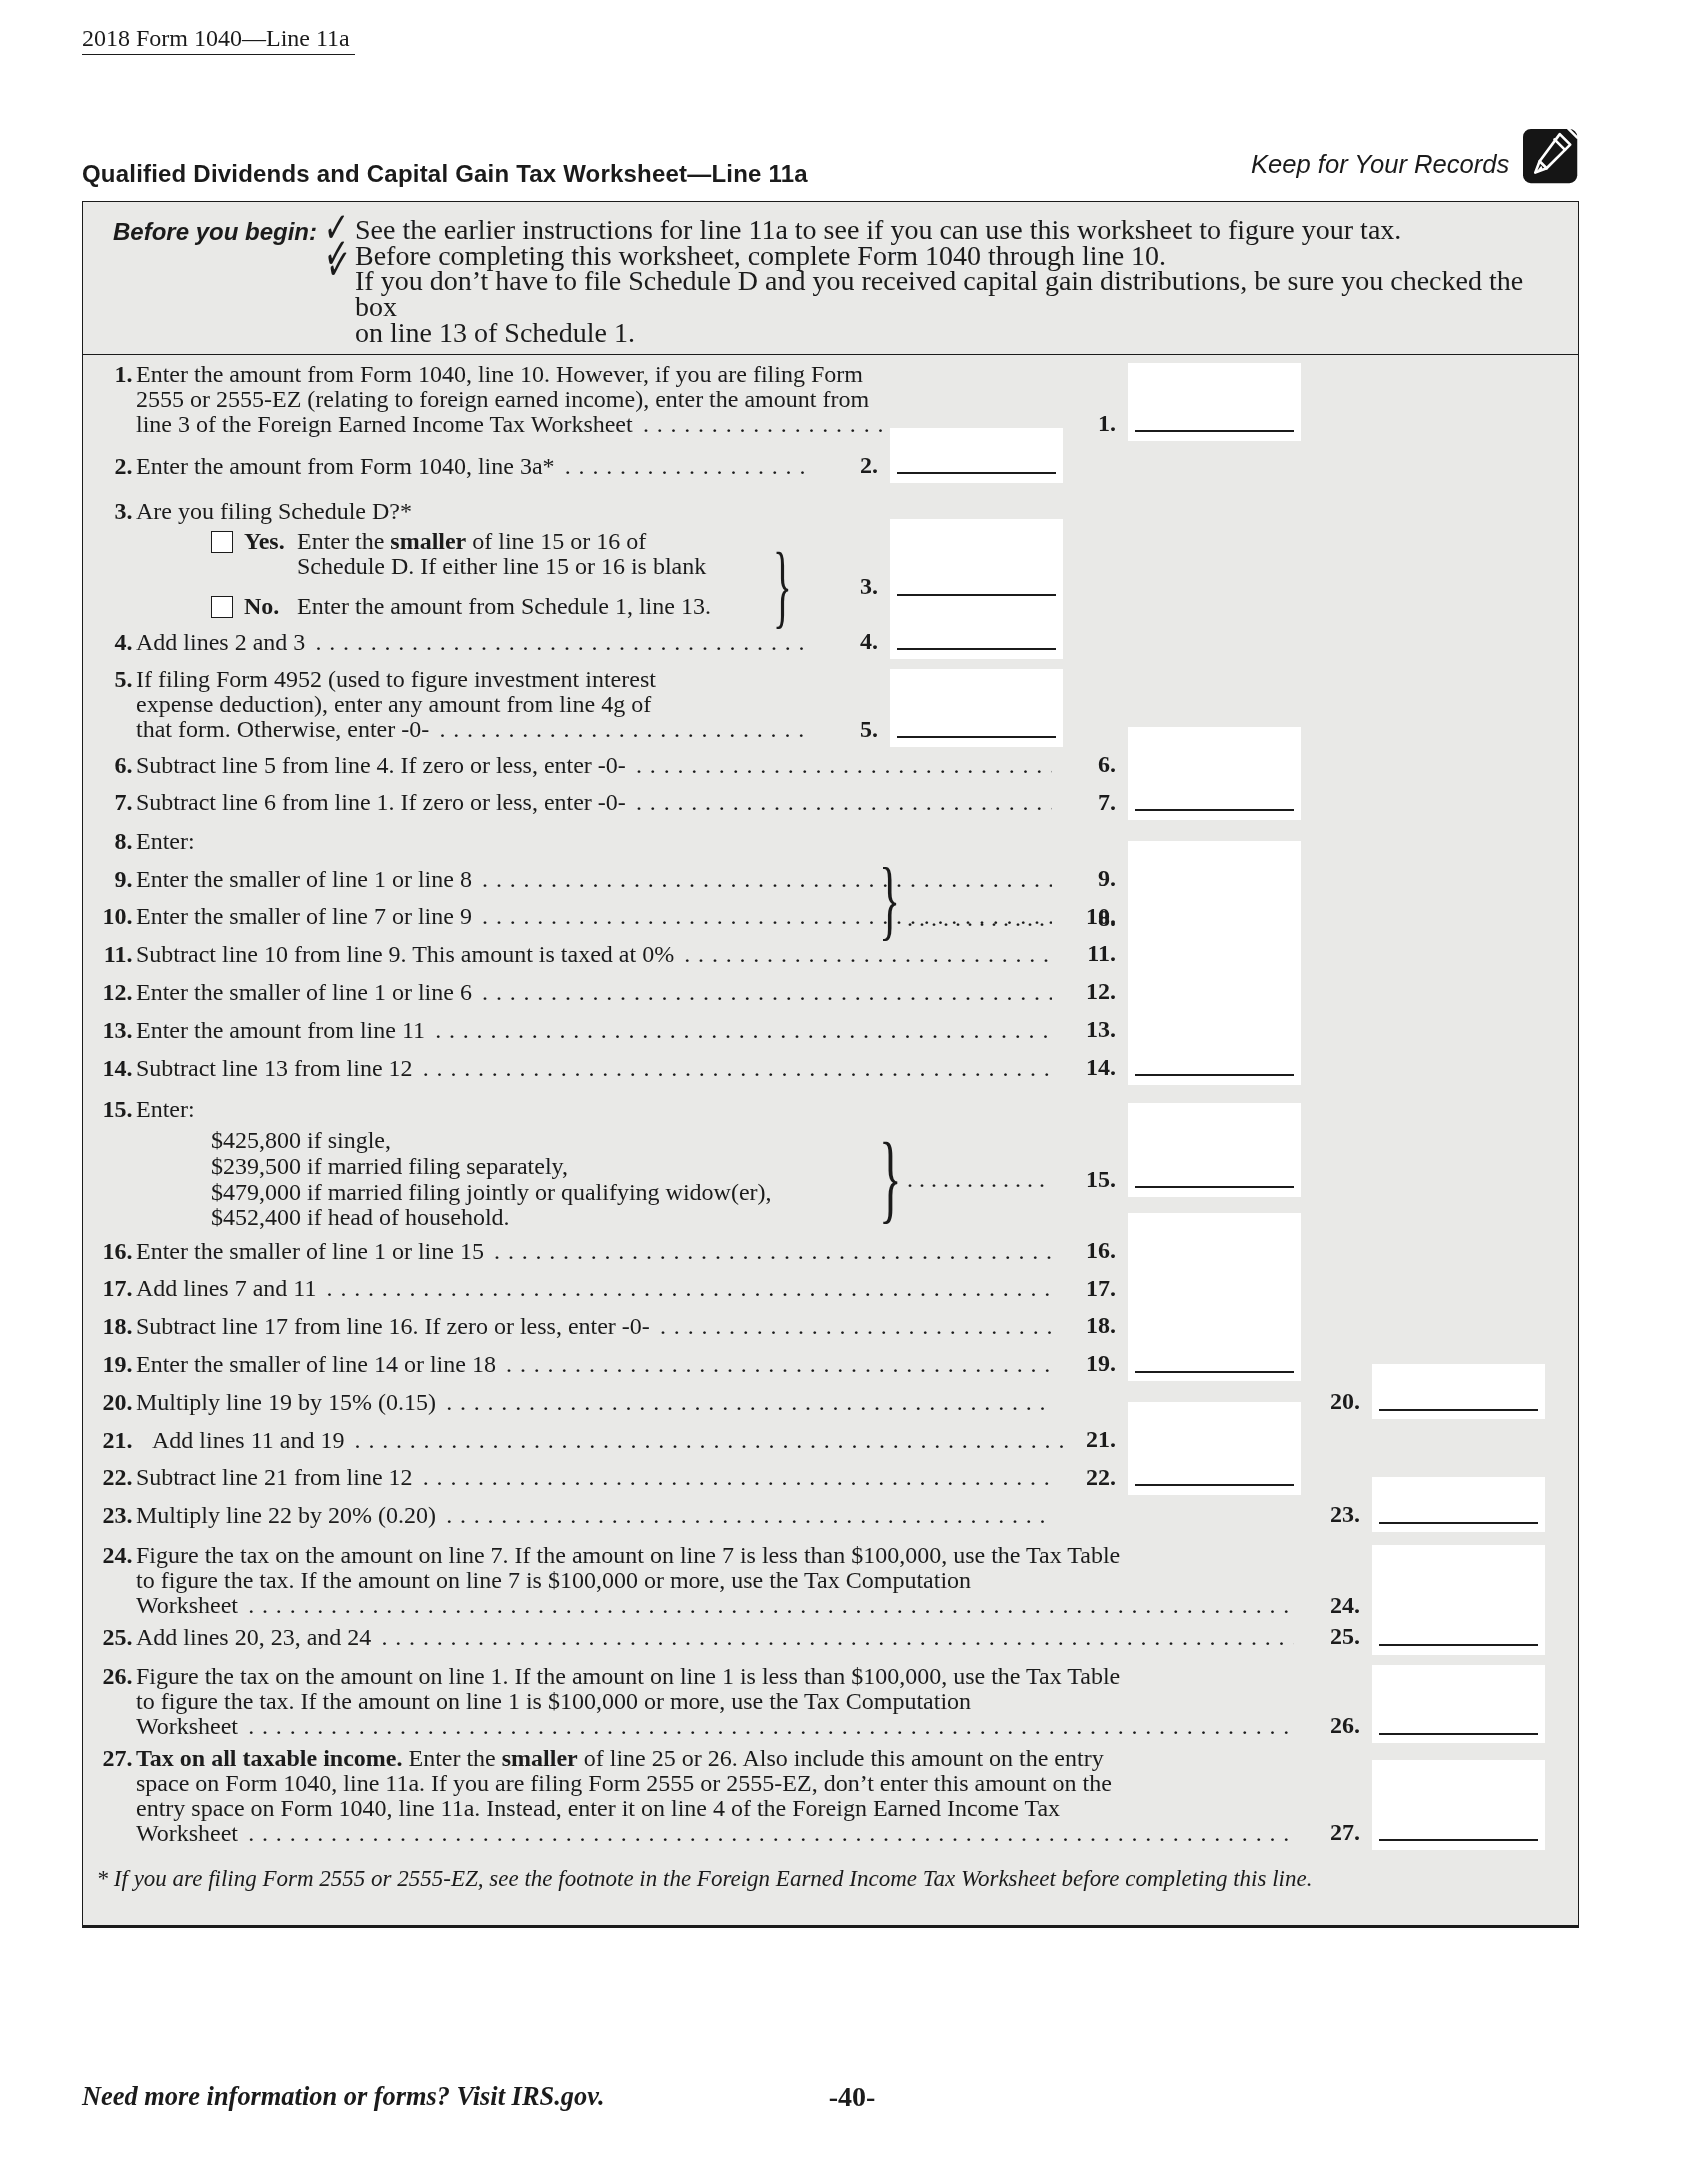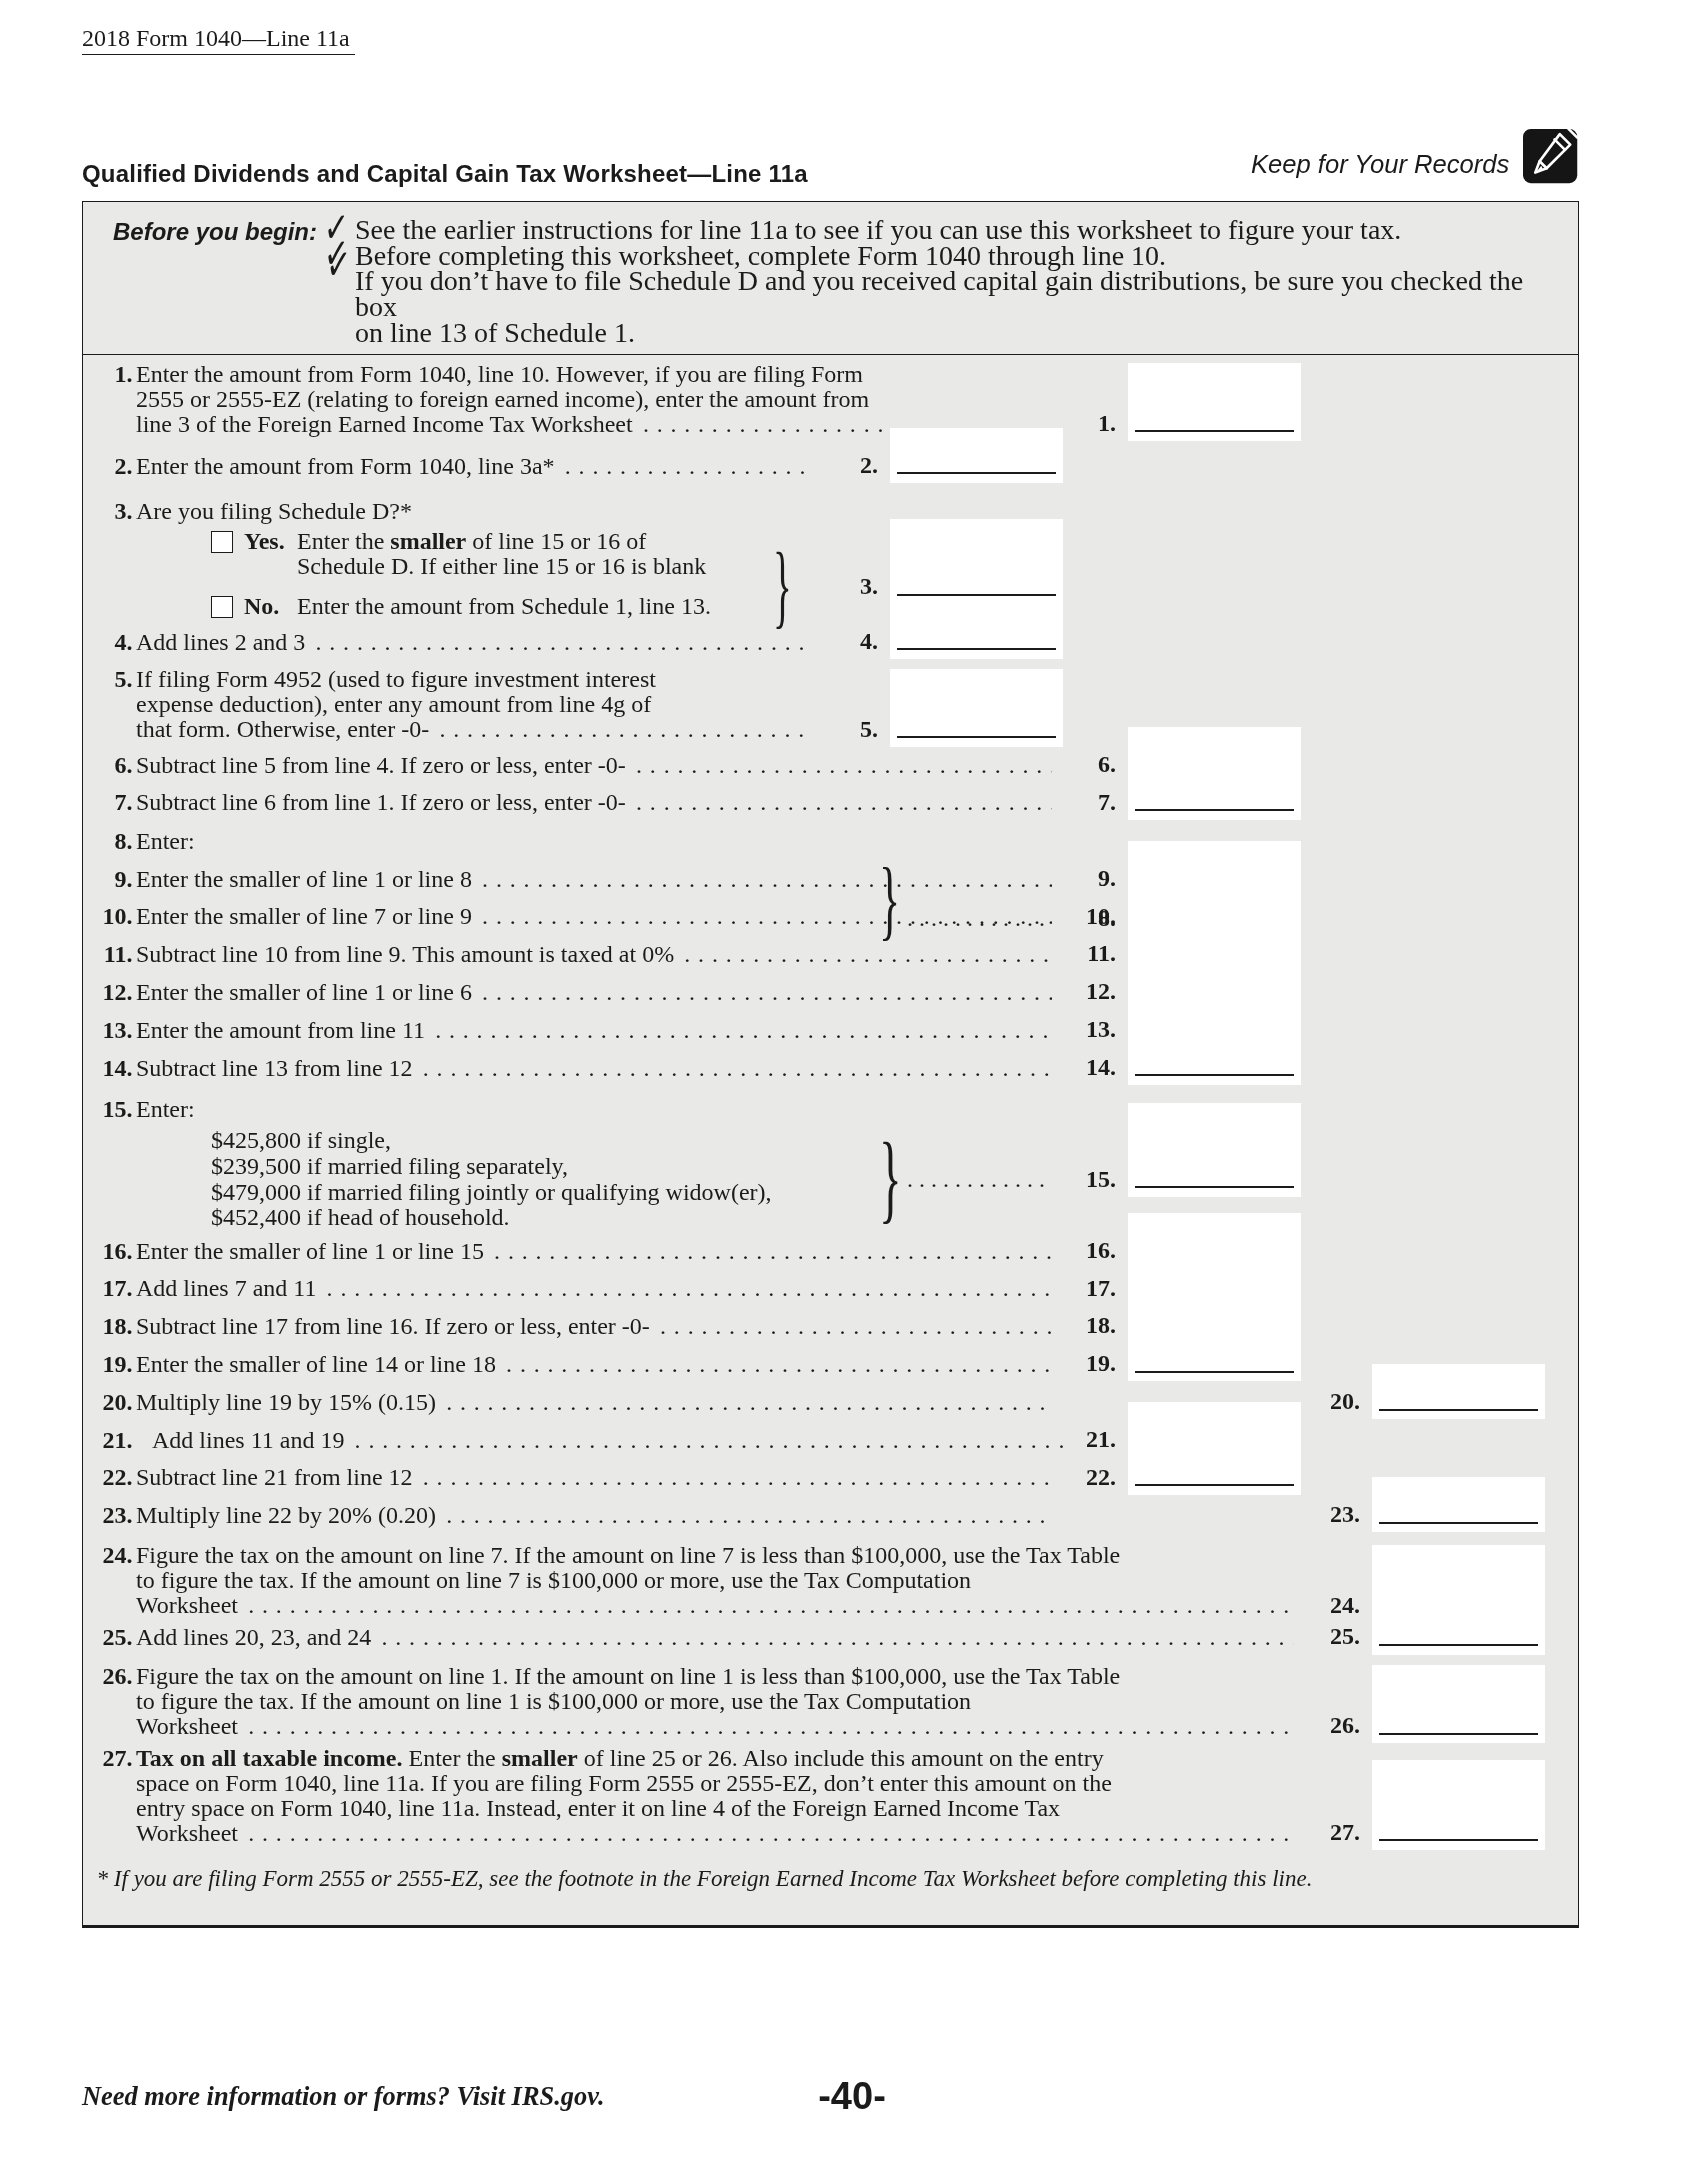--- a/index.html
+++ b/index.html
@@ -94,21 +94,21 @@
     margin:20.4px 0 0 13.6px; padding-bottom:34px;
     font-style:italic; font-size:23px;
   }
 
   .footer-info {
     position:absolute; left:72px; top:2084px;
     font-weight:bold; font-style:italic; font-size:26.4px;
   }
   .page-number {
     position:absolute; left:842px; top:2084px; transform:translateX(-50%);
-    font-family:Liberation Sans, sans-serif; font-weight:bold; font-size:38px; font-style:normal;
+    font-family:Liberation Serif, serif; font-weight:bold; font-size:28px; font-style:normal;
   }
 </style>
 </head>
 <body>
 
 <div class="page">
 
   <div class="running-head">2018 Form 1040—Line 11a</div>
 
   <div class="title-row">

